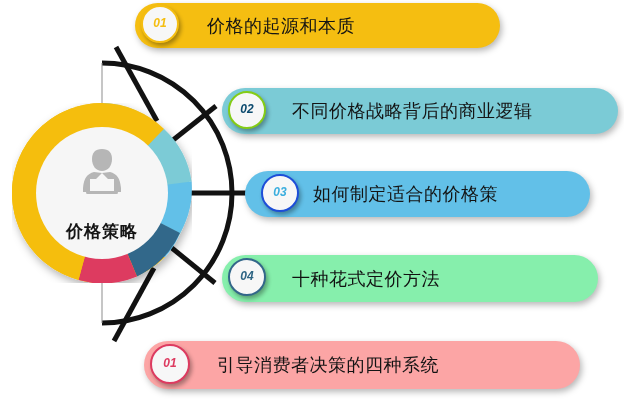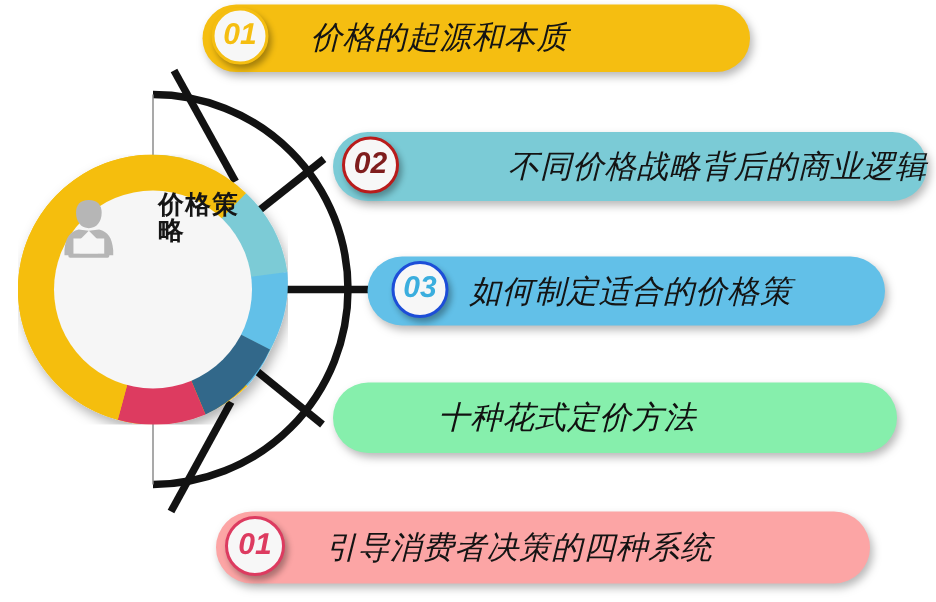--- a/index.html
+++ b/index.html
@@ -28,44 +28,43 @@
   
   .bar {
     position: absolute;
     border-radius: 999px;
     display: flex;
     align-items: center;
     box-sizing: border-box;
     filter: drop-shadow(2px 3px 3px rgba(0,0,0,0.28));
   }
   .bar-label {
-    font-size: 21px;
+    font-size: 18px;
     line-height: 1;
     color: #141414;
     white-space: nowrap;
     letter-spacing: 0.5px;
-    font-style: italic;
   }
   .bar-label.dark-bg { color: #111111; }
 
   
   .badge {
     position: absolute;
     border-radius: 50%;
     background: #f7f7f7;
     display: flex;
     align-items: center;
     justify-content: center;
     font-weight: bold;
     font-style: italic;
     box-shadow: 2px 3px 4px rgba(0,0,0,0.33);
     box-sizing: border-box;
   }
   .badge span {
-    font-size: 20px;
+    font-size: 12px;
     line-height: 1;
     transform: translateY(-1px);
     text-align: right;
   }
 
   
   #center-wrap {
     position: absolute;
     left: 12px;
     top: 103px;
@@ -75,21 +74,22 @@
   #donut-svg { position: absolute; left: 0; top: 0; }
   #center-inner {
     position: absolute;
     left: 25px;
     top: 25px;
     width: 130px;
     height: 130px;
     border-radius: 50%;
     background: #f6f6f6;
     display: flex;
-    align-items: flex-start;
+    flex-direction: column;
+    align-items: center;
     justify-content: center;
     gap: 24px;
   }
   #person-icon { width: 52px; height: 50px; margin-bottom: 2px; }
   #center-title {
     font-size: 17px;
     font-weight: bold;
     color: #151515;
     letter-spacing: 1px;
     line-height: 1;
@@ -150,37 +150,40 @@
     </div>
   </div>
 
   <div class="bar" style="left:135px; top:3px; width:365px; height:45px; background:#F5BE11; padding-left:72px;">
     <span class="bar-label">价格的起源和本质</span>
   </div>
   <div class="badge" style="left:141px; top:5px; width:38px; height:38px; border:2px solid #F5BE11; color:#F5BE11;">
     <span>01</span>
   </div>
 
-  <div class="bar" style="left:222px; top:88px; width:396px; height:46px; background:#7BCBD6; padding-left:70px;justify-content:flex-end;">
+  <div class="bar" style="left:222px; top:88px; width:396px; height:46px; background:#7BCBD6; padding-left:70px;">
     <span class="bar-label">不同价格战略背后的商业逻辑</span>
   </div>
-  <div class="badge" style="left:228px; top:91px; width:38px; height:38px; border:2px solid #b91c1c; color:#7f1d1d;">
+  <div class="badge" style="left:228px; top:91px; width:38px; height:38px; border:2px solid #84cc16; color:#0c4a6e;">
     <span>02</span>
   </div>
 
   <div class="bar" style="left:245px; top:171px; width:345px; height:46px; background:#62C0E8; padding-left:68px;">
     <span class="bar-label">如何制定适合的价格策</span>
   </div>
   <div class="badge" style="left:261px; top:174px; width:38px; height:38px; border:2px solid #1d4ed8; color:#3BAEDE;">
     <span>03</span>
   </div>
 
   <div class="bar" style="left:222px; top:255px; width:376px; height:47px; background:#86efac; padding-left:70px;">
     <span class="bar-label dark-bg">十种花式定价方法</span>
   </div>
+  <div class="badge" style="left:228px; top:258px; width:38px; height:38px; border:2px solid #33678A; color:#2F6584;">
+    <span>04</span>
+  </div>
 
   <div class="bar" style="left:144px; top:341px; width:436px; height:48px; background:#fca5a5; padding-left:73px;">
     <span class="bar-label">引导消费者决策的四种系统</span>
   </div>
   <div class="badge" style="left:150px; top:344px; width:40px; height:40px; border:2px solid #DD3B60; color:#DD3B60;">
     <span>01</span>
   </div>
 
 </div>
 

